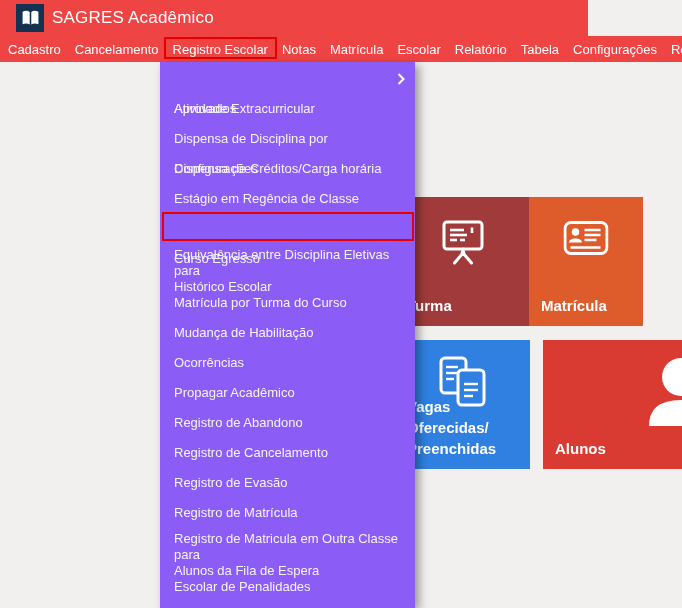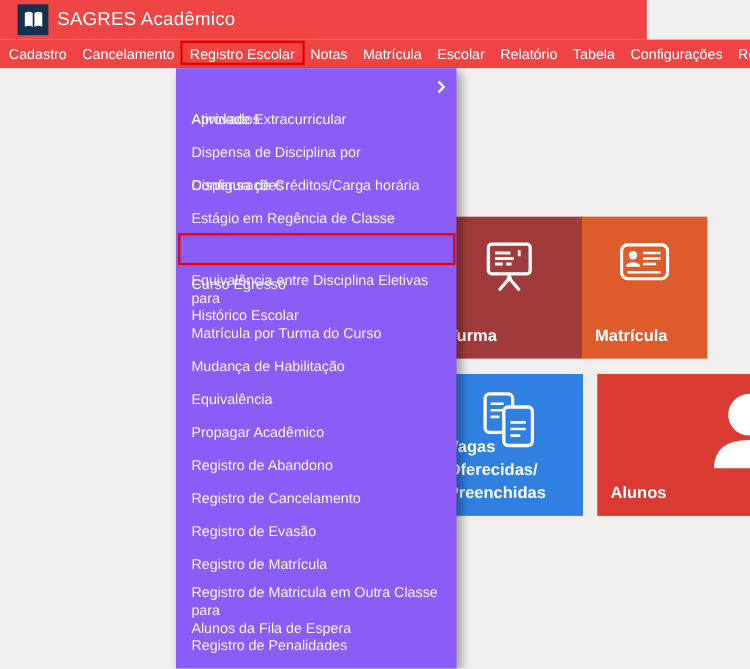--- a/index.html
+++ b/index.html
@@ -166,25 +166,25 @@
       <div class="drop-item"><span>Dispensa de Créditos/Carga horária</span></div>
       <div class="drop-item"><span>Estágio em Regência de Classe</span></div>
       <div class="drop-item">
         <span>Curso Egresso</span>
         <span class="annot-drop"></span>
       </div>
       <div class="drop-item two-line"><span>Equivalência entre Disciplina Eletivas para
 Histórico Escolar</span></div>
       <div class="drop-item"><span>Matrícula por Turma do Curso</span></div>
       <div class="drop-item"><span>Mudança de Habilitação</span></div>
-      <div class="drop-item"><span>Equivalência</span></div>
+      <div class="drop-item"><span>Ocorrências</span></div>
       <div class="drop-item"><span>Propagar Acadêmico</span></div>
       <div class="drop-item"><span>Registro de Abandono</span></div>
       <div class="drop-item"><span>Registro de Cancelamento</span></div>
       <div class="drop-item"><span>Registro de Evasão</span></div>
       <div class="drop-item"><span>Registro de Matrícula</span></div>
       <div class="drop-item two-line"><span>Registro de Matricula em Outra Classe para
 Alunos da Fila de Espera</span></div>
-      <div class="drop-item"><span>Registro de Penalidades</span></div>
+      <div class="drop-item"><span>Escolar de Penalidades</span></div>
     </div>
 
   </main>
 </div>
 
 </body></html>

